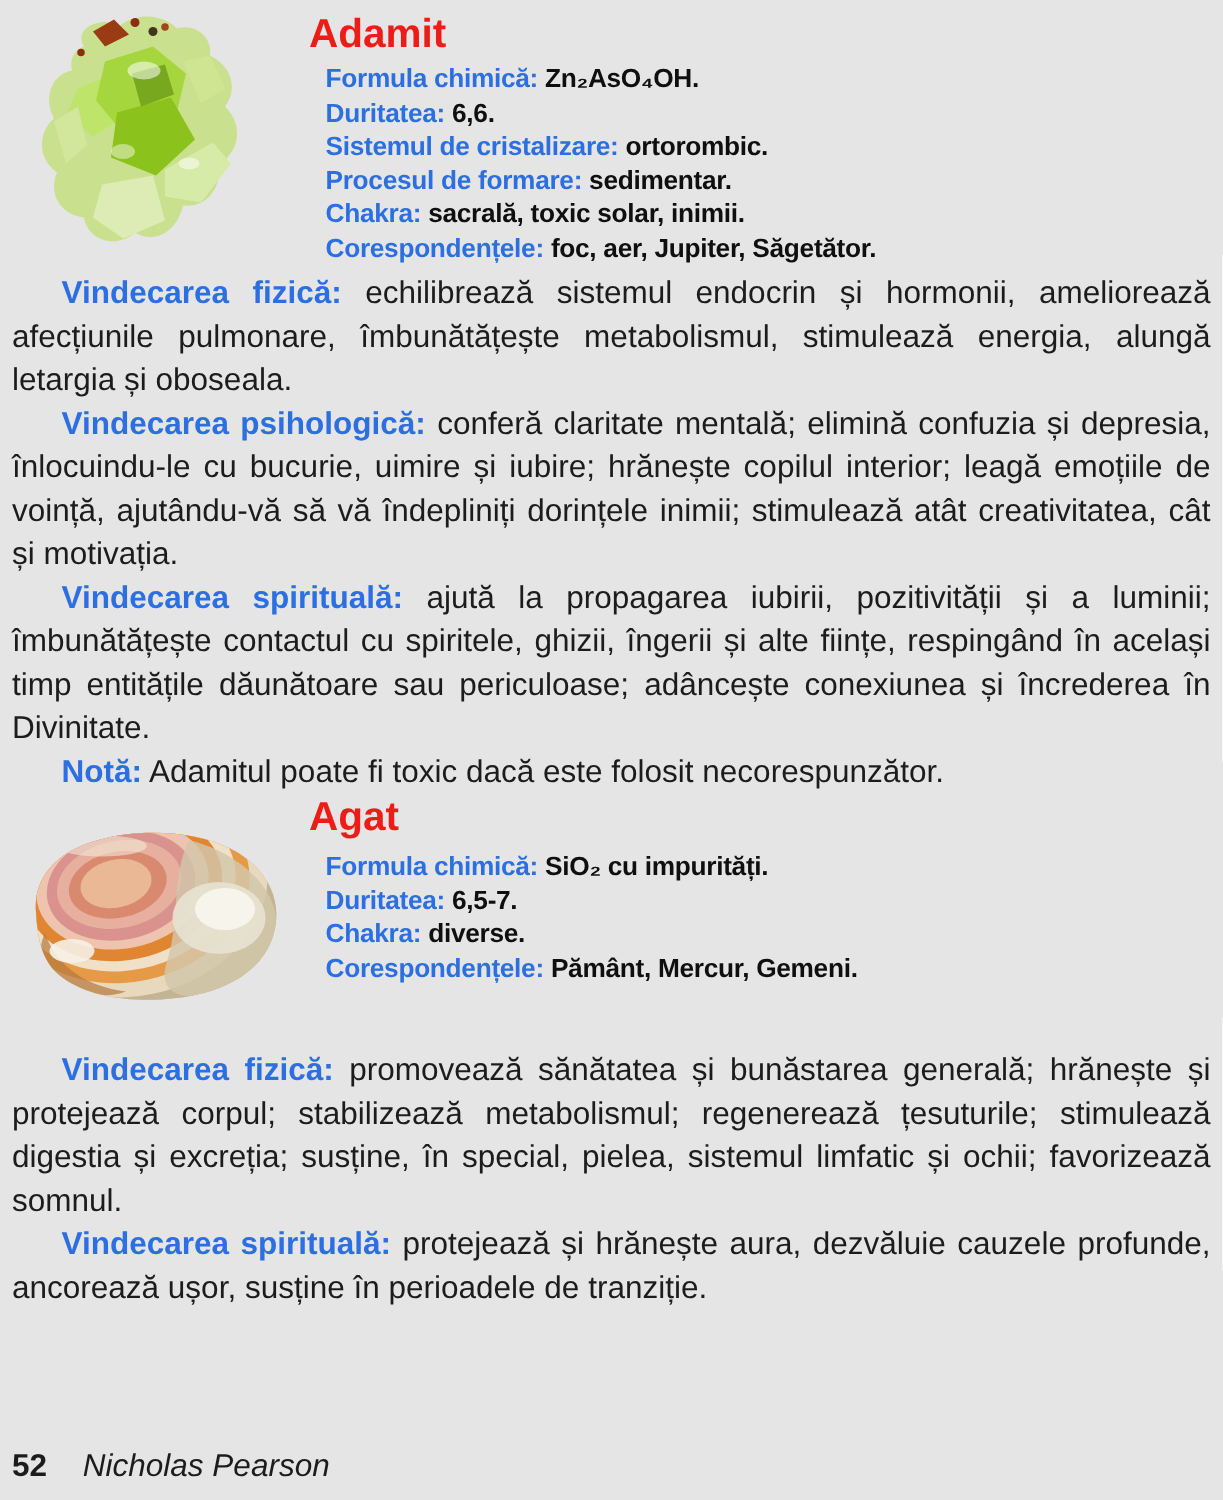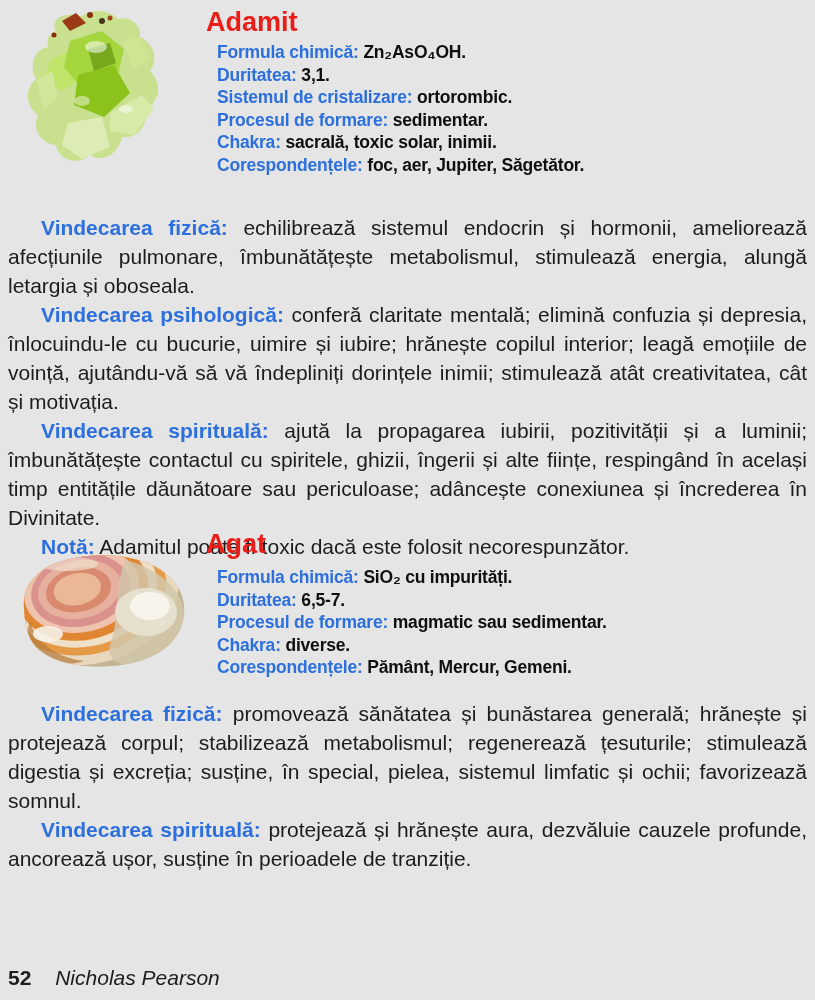--- a/index.html
+++ b/index.html
@@ -26,21 +26,21 @@
   #info-adamit{top:41px;}
   #info-agat{top:566px;}
   .info-row{white-space:nowrap;}
   .ilabel{color:var(--blue);}
   .ivalue{color:#0f0f0f;}
   .bodyblock{
     position:absolute;left:8px;width:799px;
     font-size:21px;line-height:29px;color:var(--ink);
     text-align:justify;
   }
-  #body-adamit{top:181px;margin-top:32px;}
+  #body-adamit{top:181px;}
   #body-agat{top:699px;}
   .para{margin:0;text-indent:33px;}
   .lead{font-weight:700;color:var(--blue);}
   .photo{position:absolute;}
   #photo-adamit{left:18px;top:5px;}
   #photo-agat{left:8px;top:546px;}
   .footer{
     position:absolute;left:8px;top:966px;
     font-size:21px;color:var(--ink);
   }
@@ -74,21 +74,21 @@
 
   <h1 id="title-adamit" class="mineral-title">Adamit</h1>
 
   <div id="info-adamit" class="infoblock">
     <div class="info-row">
       <span class="ilabel">Formula chimică:</span>
       <span class="ivalue">Zn₂AsO₄OH.</span>
     </div>
     <div class="info-row">
       <span class="ilabel">Duritatea:</span>
-      <span class="ivalue">3,1.</span>
+      <span class="ivalue">6,6.</span>
     </div>
     <div class="info-row">
       <span class="ilabel">Sistemul de cristalizare:</span>
       <span class="ivalue">ortorombic.</span>
     </div>
     <div class="info-row">
       <span class="ilabel">Procesul de formare:</span>
       <span class="ivalue">sedimentar.</span>
     </div>
     <div class="info-row">
@@ -154,24 +154,20 @@
   <div id="info-agat" class="infoblock">
     <div class="info-row">
       <span class="ilabel">Formula chimică:</span>
       <span class="ivalue">SiO₂ cu impurități.</span>
     </div>
     <div class="info-row">
       <span class="ilabel">Duritatea:</span>
       <span class="ivalue">6,5-7.</span>
     </div>
     <div class="info-row">
-      <span class="ilabel">Procesul de formare:</span>
-      <span class="ivalue">magmatic sau sedimentar.</span>
-    </div>
-    <div class="info-row">
       <span class="ilabel">Chakra:</span>
       <span class="ivalue">diverse.</span>
     </div>
     <div class="info-row">
       <span class="ilabel">Corespondențele:</span>
       <span class="ivalue">Pământ, Mercur, Gemeni.</span>
     </div>
   </div>
 
   <div id="body-agat" class="bodyblock">

